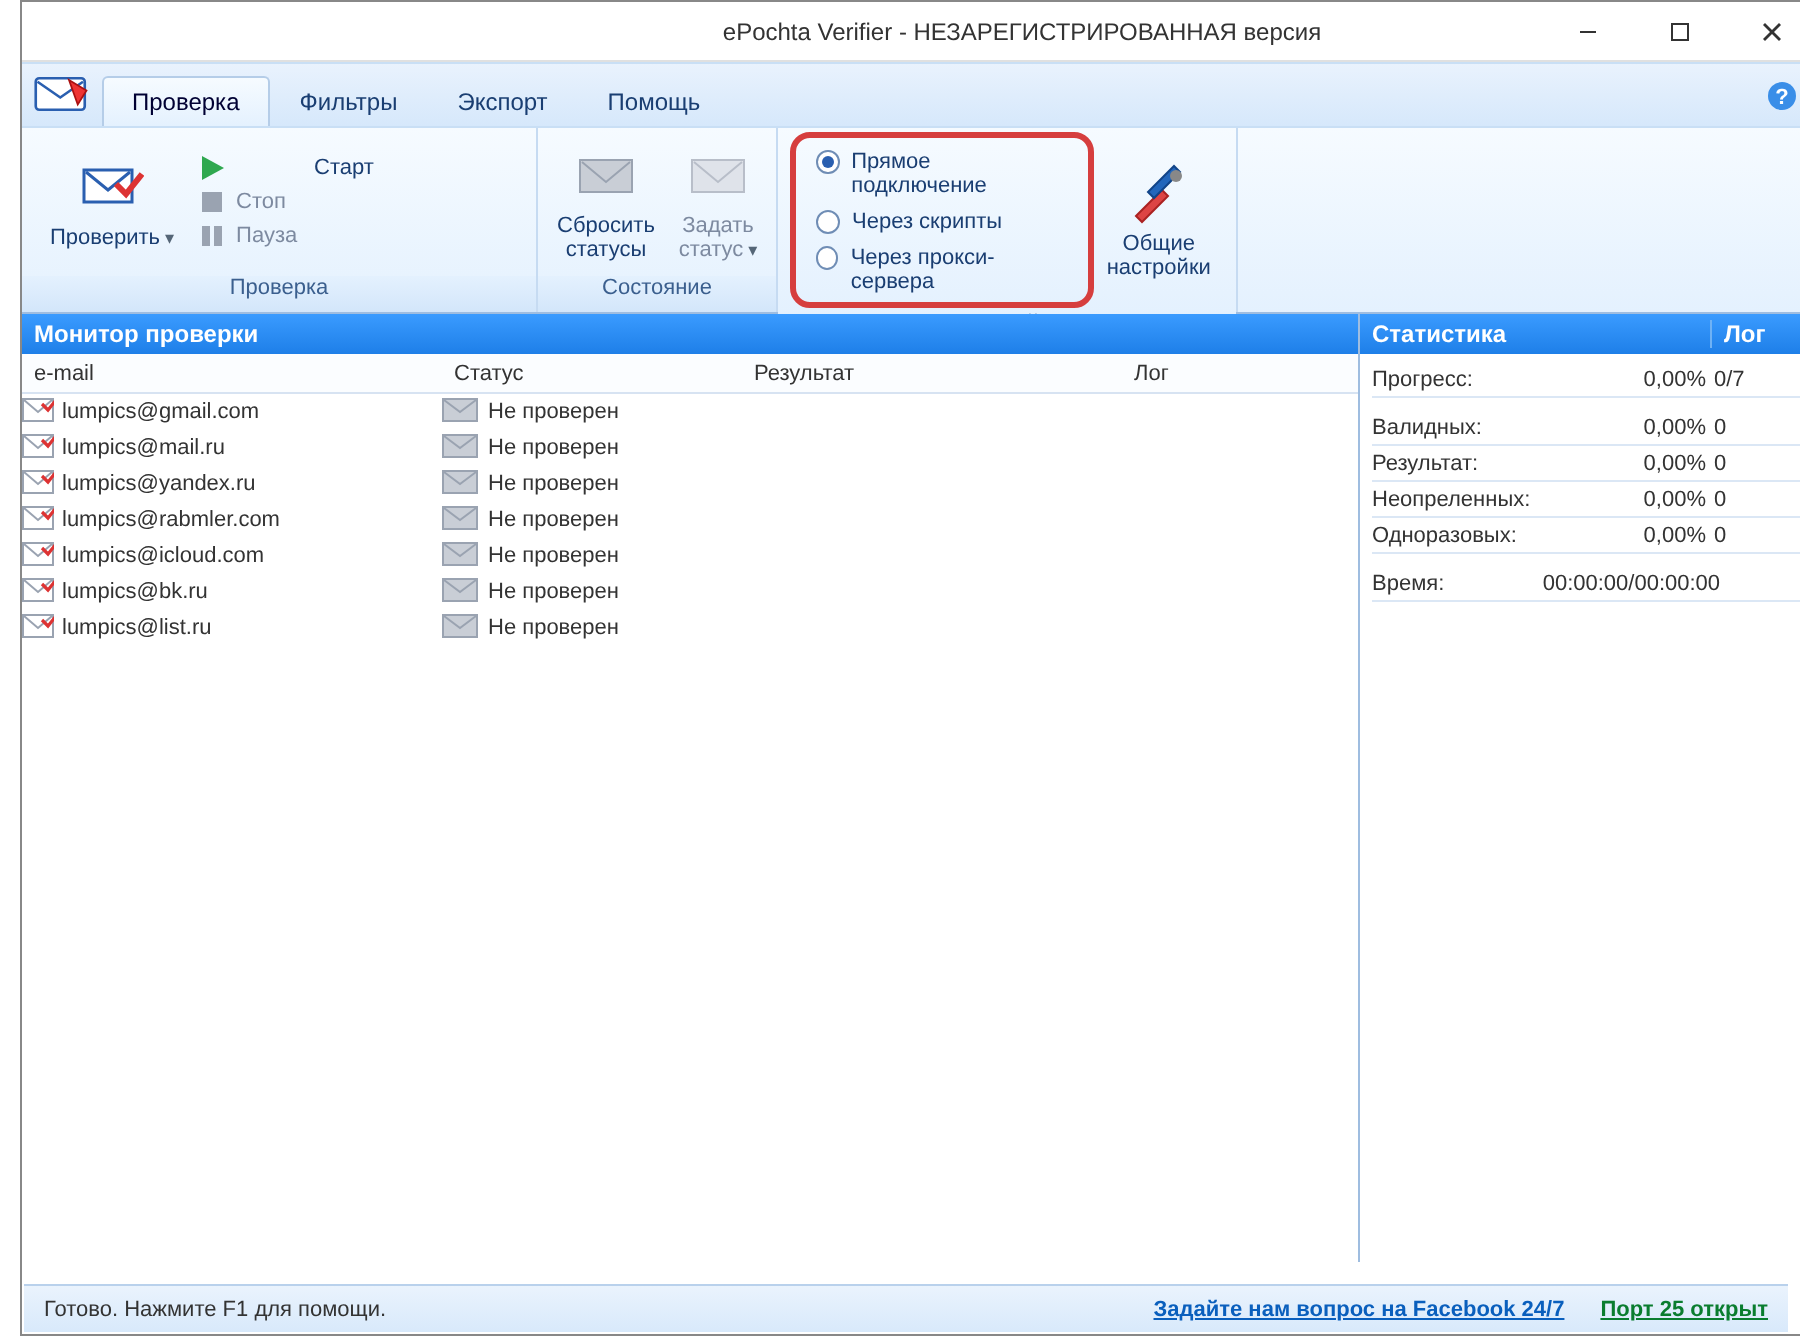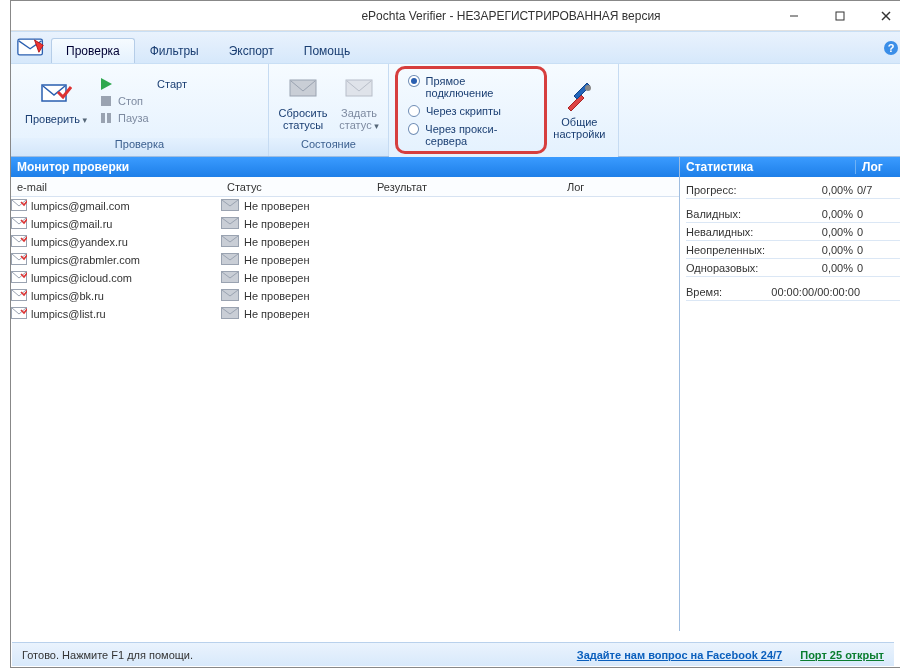--- a/index.html
+++ b/index.html
@@ -365,21 +365,21 @@
             <div class="v1">0,00%</div>
             <div class="v2">0/7</div>
           </div>
         <div class="stat-sep"></div>
         <div class="stat-row">
             <div class="k">Валидных:</div>
             <div class="v1">0,00%</div>
             <div class="v2">0</div>
           </div>
         <div class="stat-row">
-            <div class="k">Невалидных:</div>
+            <div class="k">Результат:</div>
             <div class="v1">0,00%</div>
             <div class="v2">0</div>
           </div>
         <div class="stat-row">
             <div class="k">Неопреленных:</div>
             <div class="v1">0,00%</div>
             <div class="v2">0</div>
           </div>
         <div class="stat-row">
             <div class="k">Одноразовых:</div>

